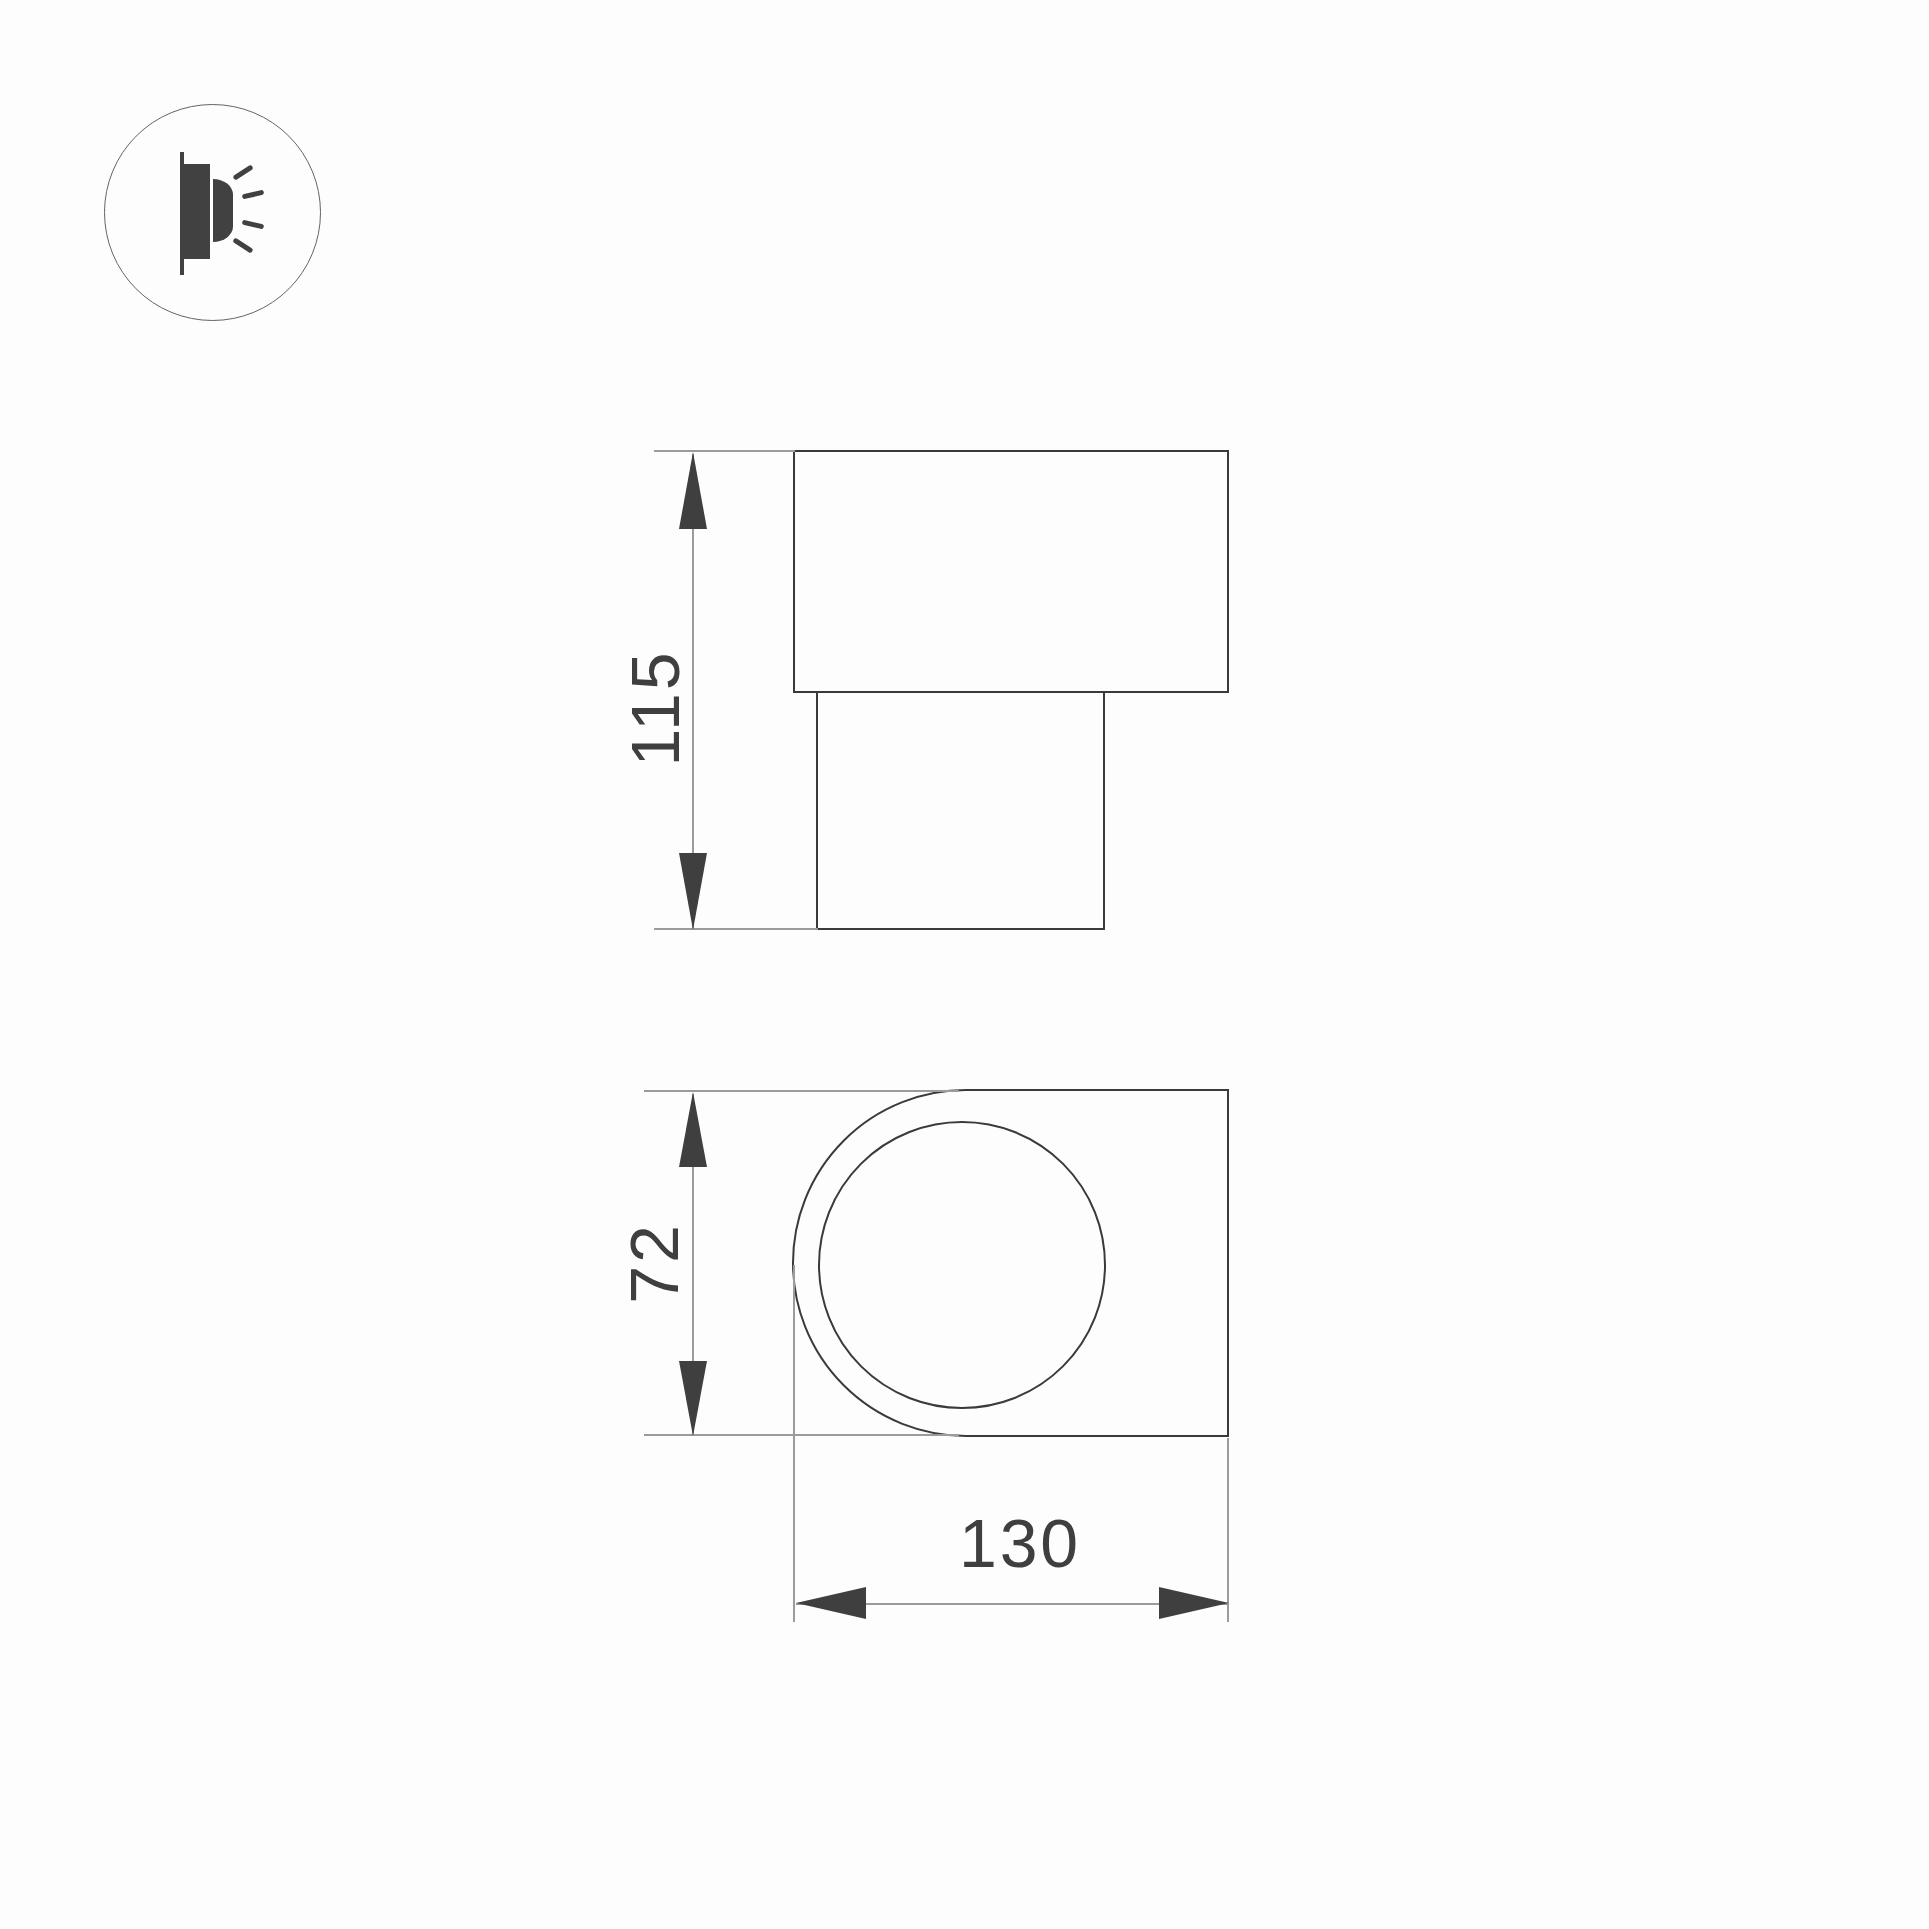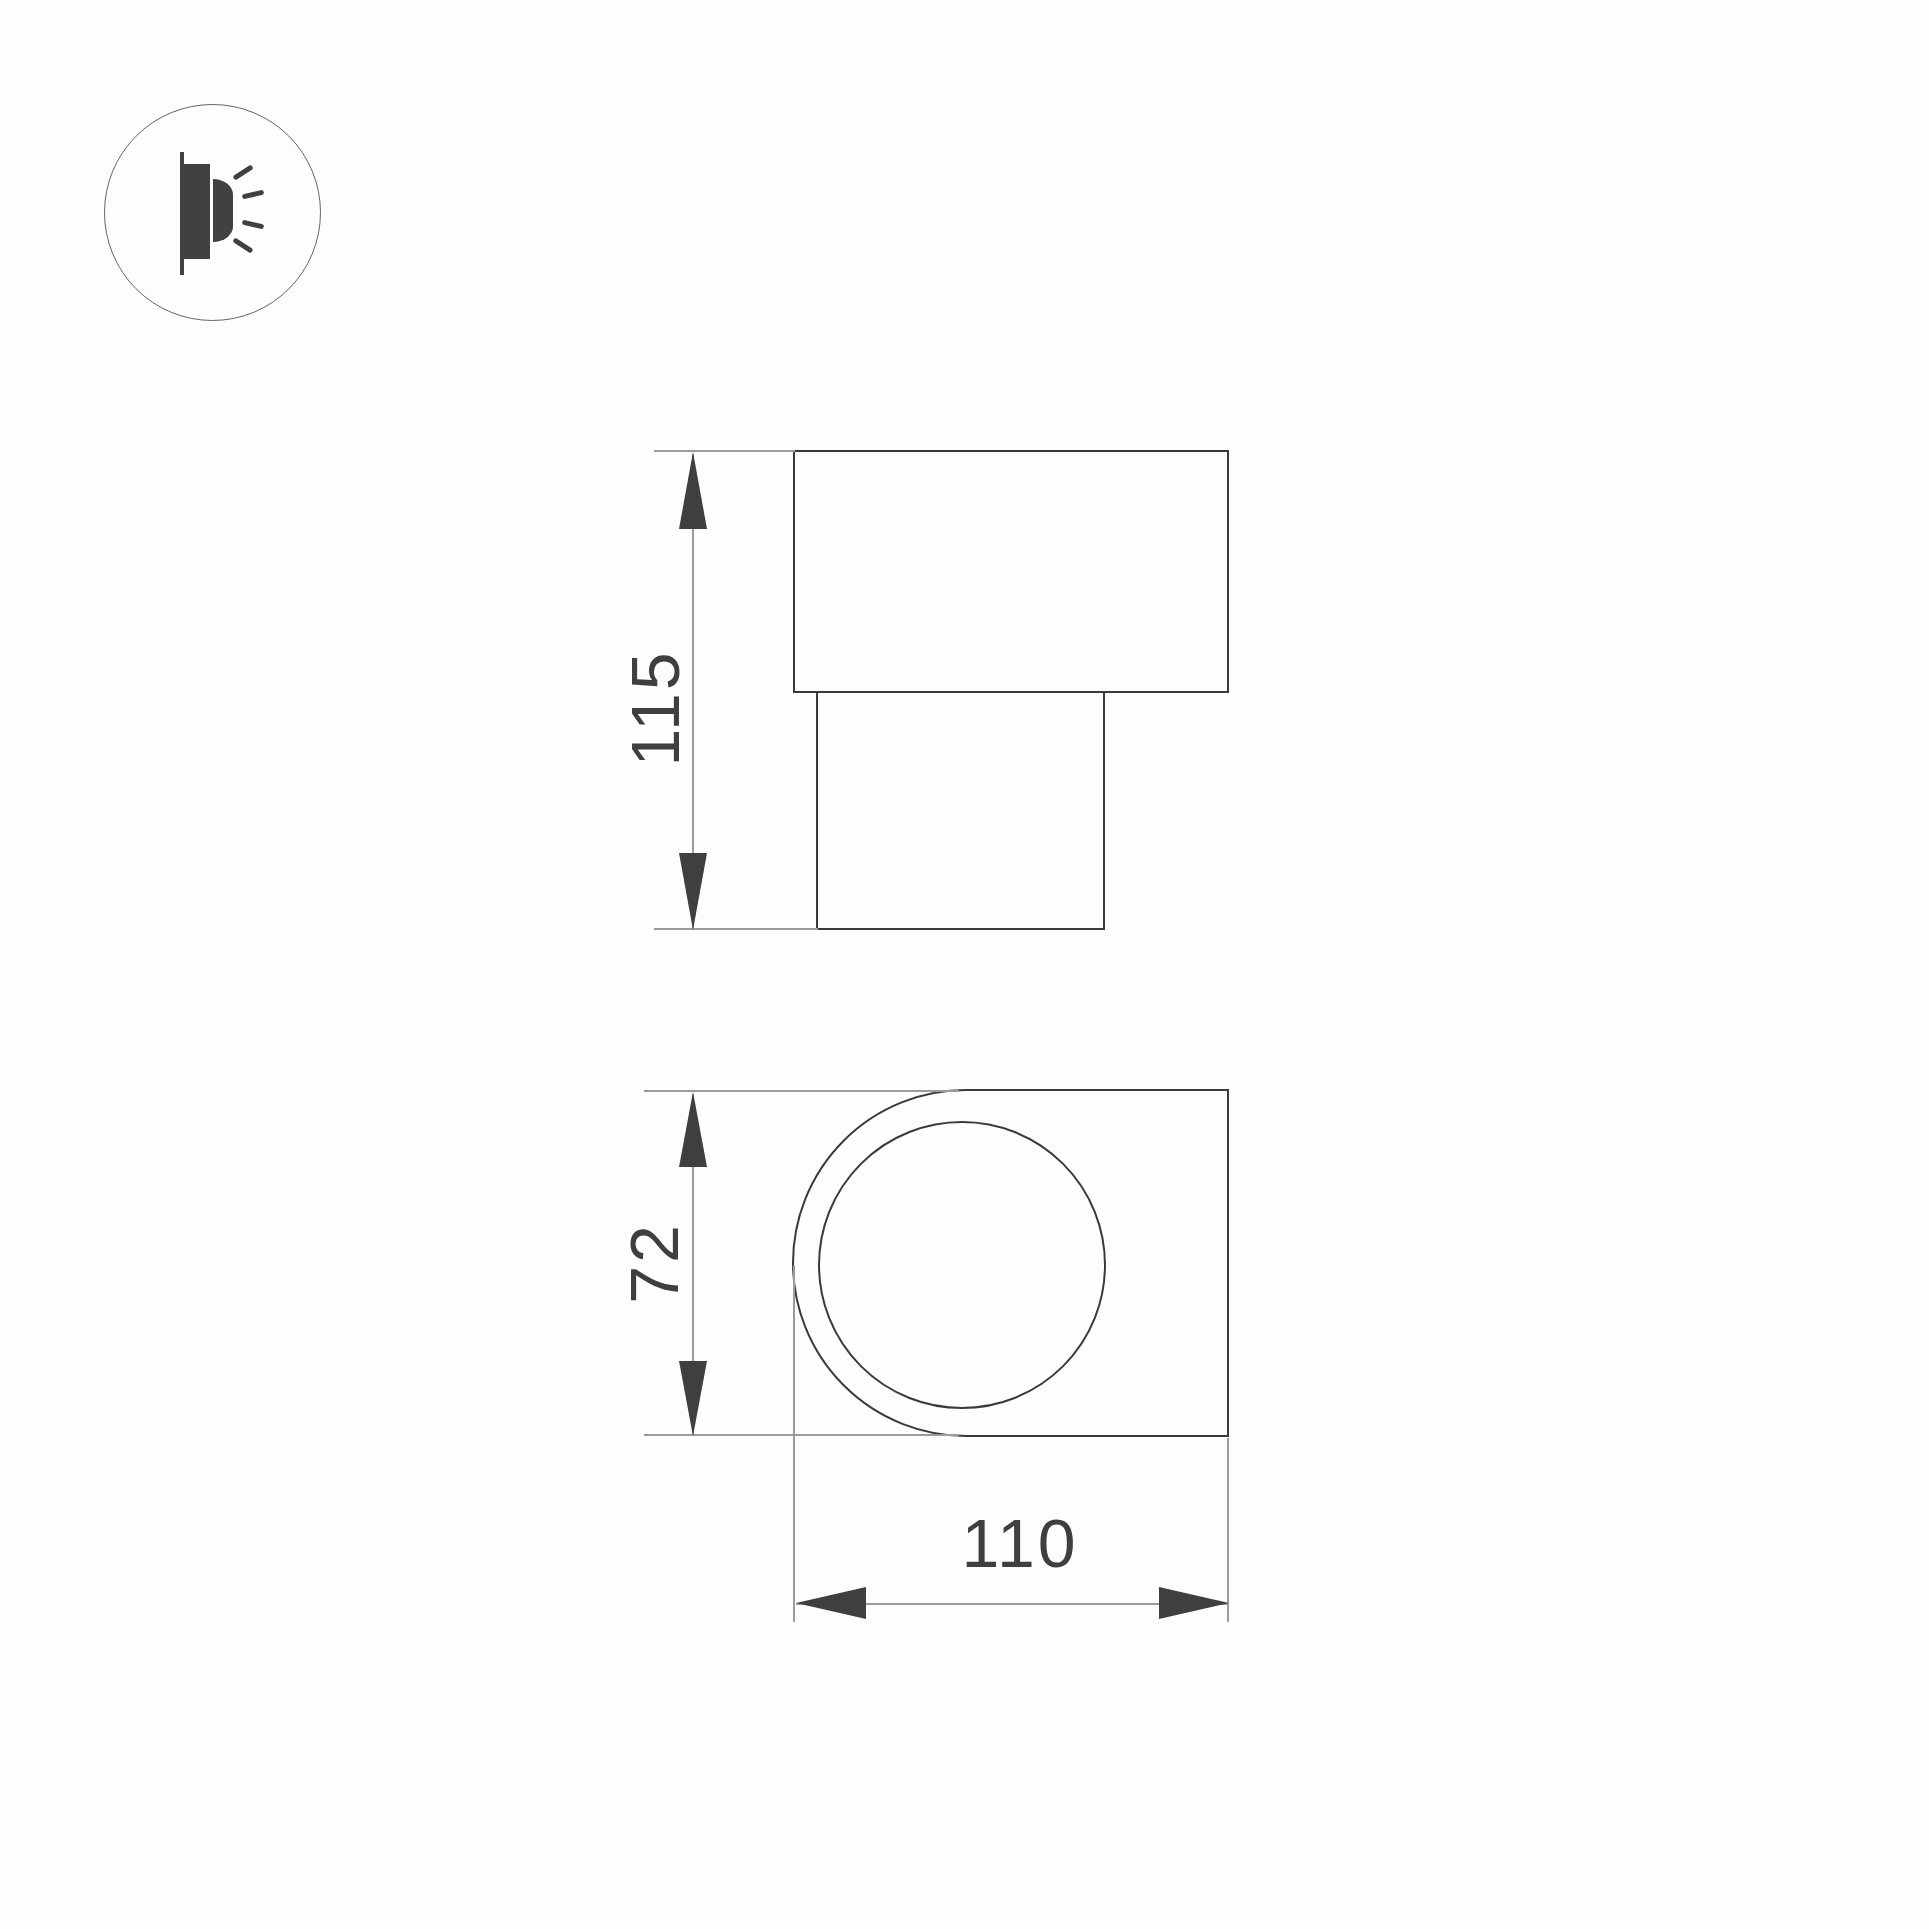--- a/index.html
+++ b/index.html
@@ -108,17 +108,17 @@
     <div class="abs thin fv-dim-v"></div>
     <div class="abs arr arr-up fv-arr-up"></div>
     <div class="abs arr arr-down fv-arr-down"></div>
     <div class="abs dim-label rot fv-label-h">72</div>
 
     <div class="abs thin fv-ext-left-v"></div>
     <div class="abs thin fv-ext-right-v"></div>
     <div class="abs thin fv-dim-h"></div>
     <div class="abs arr arr-left fv-arr-left"></div>
     <div class="abs arr arr-right fv-arr-right"></div>
-    <div class="abs dim-label fv-label-w">110</div>
+    <div class="abs dim-label fv-label-w">130</div>
   </div>
 
 </div>
 
 
 </body></html>

